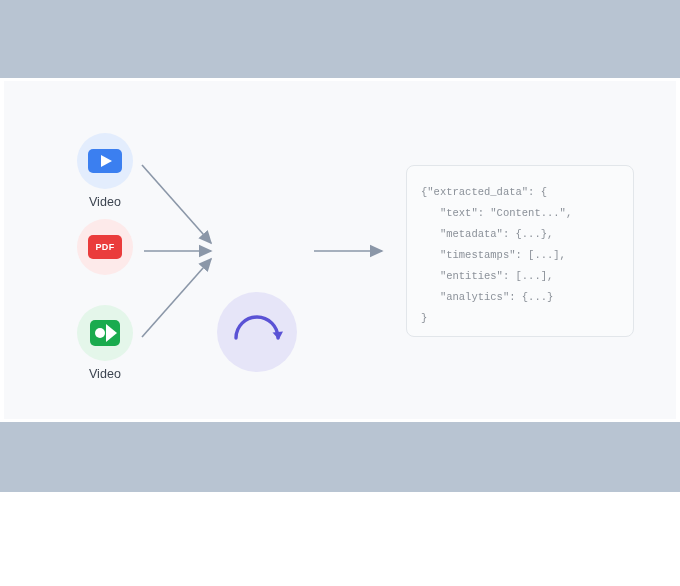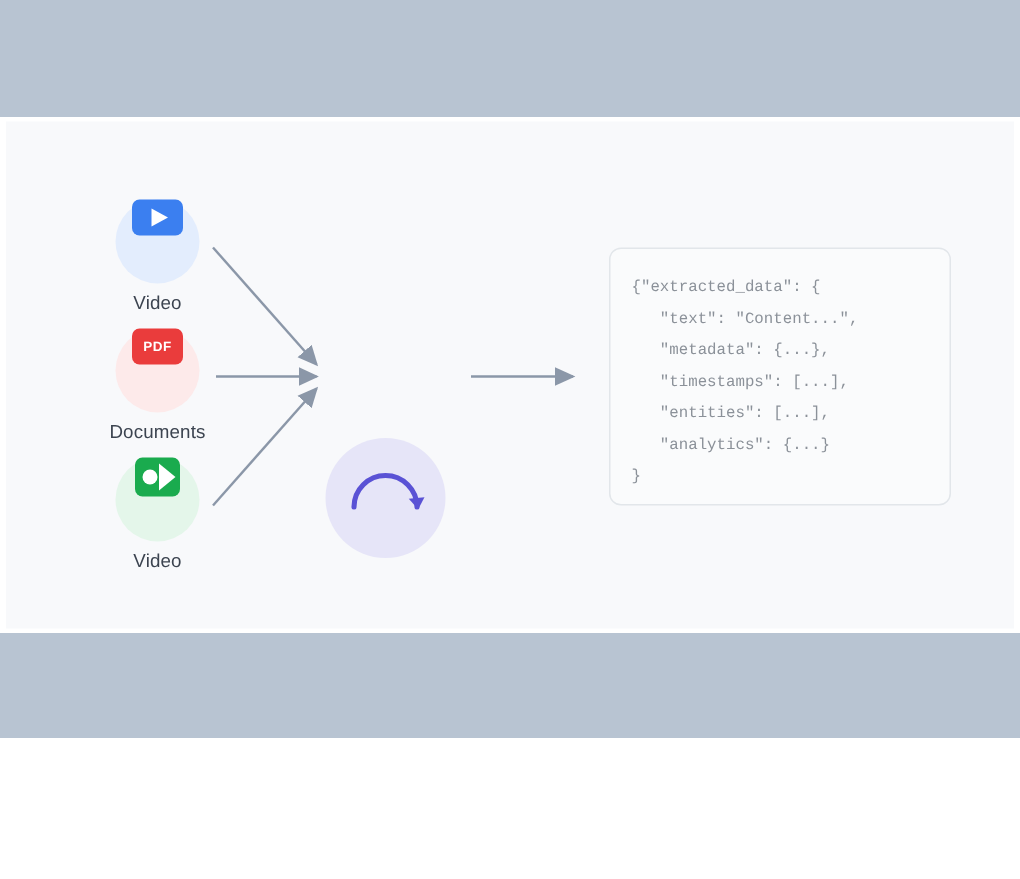--- a/index.html
+++ b/index.html
@@ -53,21 +53,21 @@
     position: absolute;
     width: 120px;
     text-align: center;
   }
   .node-badge {
     width: 56px;
     height: 56px;
     border-radius: 50%;
     margin: 0 auto;
     display: flex;
-    align-items: flex-start;
+    align-items: center;
     justify-content: center;
   }
   .node-label {
     margin-top: 5px;
     font-size: 12.5px;
     color: #3c4450;
     letter-spacing: 0.1px;
     line-height: 16px;
     white-space: nowrap;
   }
@@ -211,21 +211,20 @@
       </div>
       <div class="node-label">Video</div>
     </div>
 
     <div class="source-node" style="left: 41px; top: 138px;">
       <div class="node-badge" style="background:#fdeaea;">
         <div class="icon-pdf">
           <span>PDF</span>
         </div>
       </div>
-      <div class="node-label">Documents</div>
     </div>
 
     <div class="source-node" style="left: 41px; top: 224px;">
       <div class="node-badge" style="background:#e4f6ea;">
         <div class="icon-images">
           <div class="dot"></div>
           <div class="tri"></div>
         </div>
       </div>
       <div class="node-label">Video</div>

